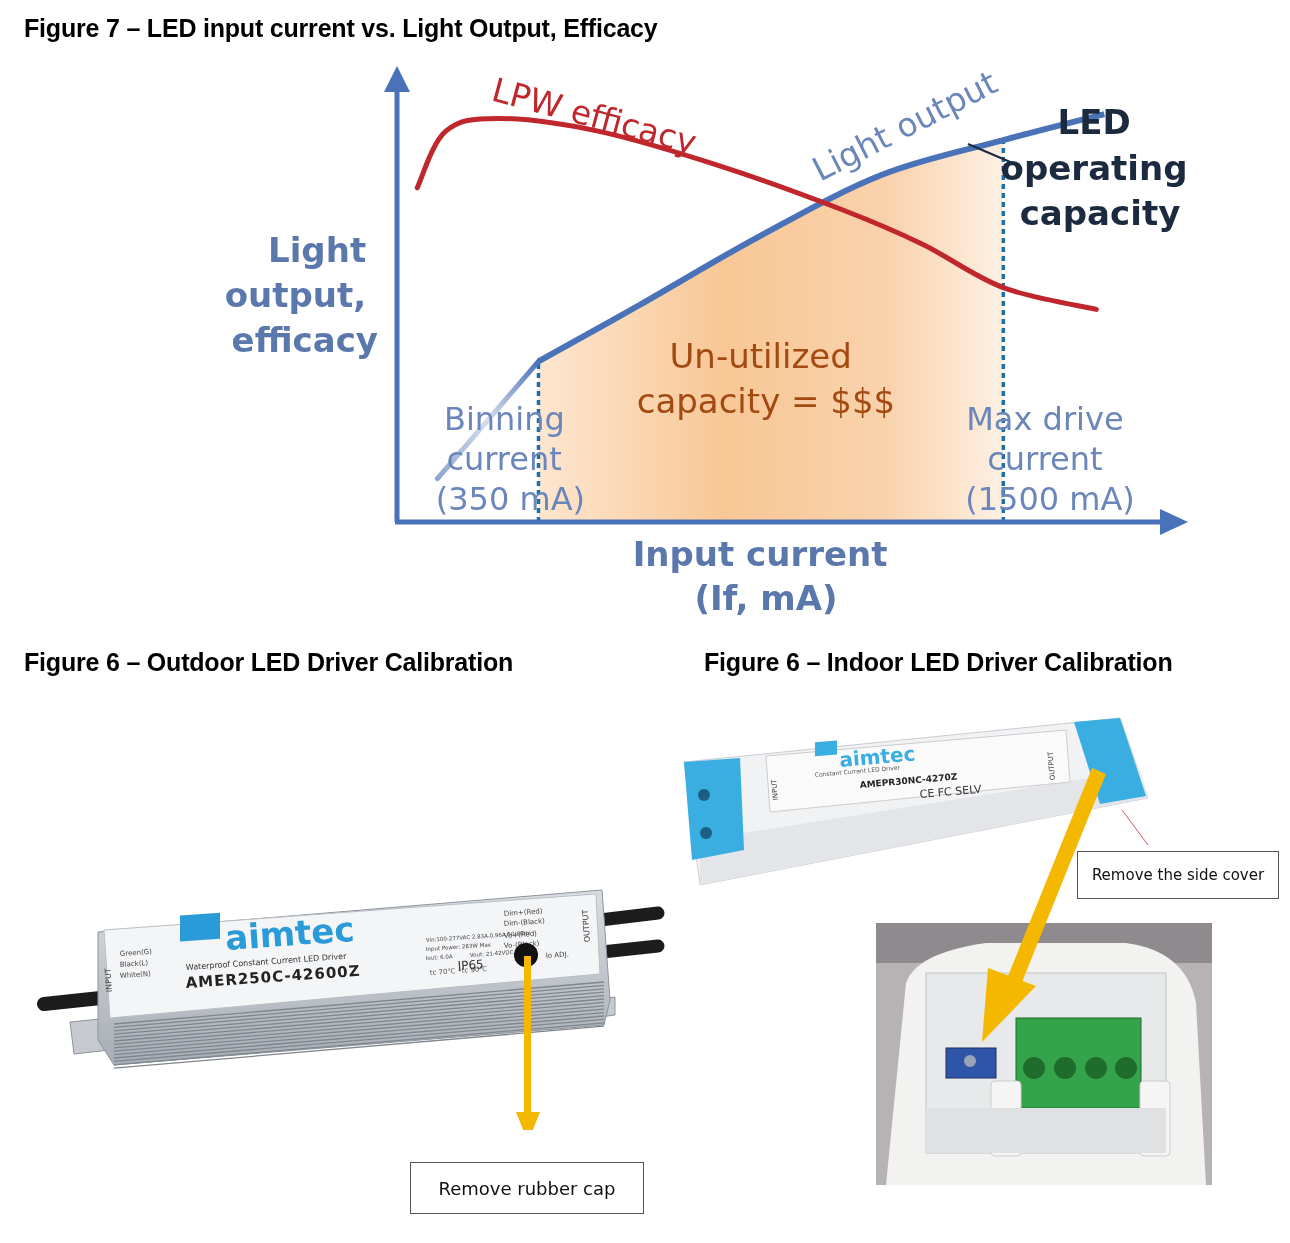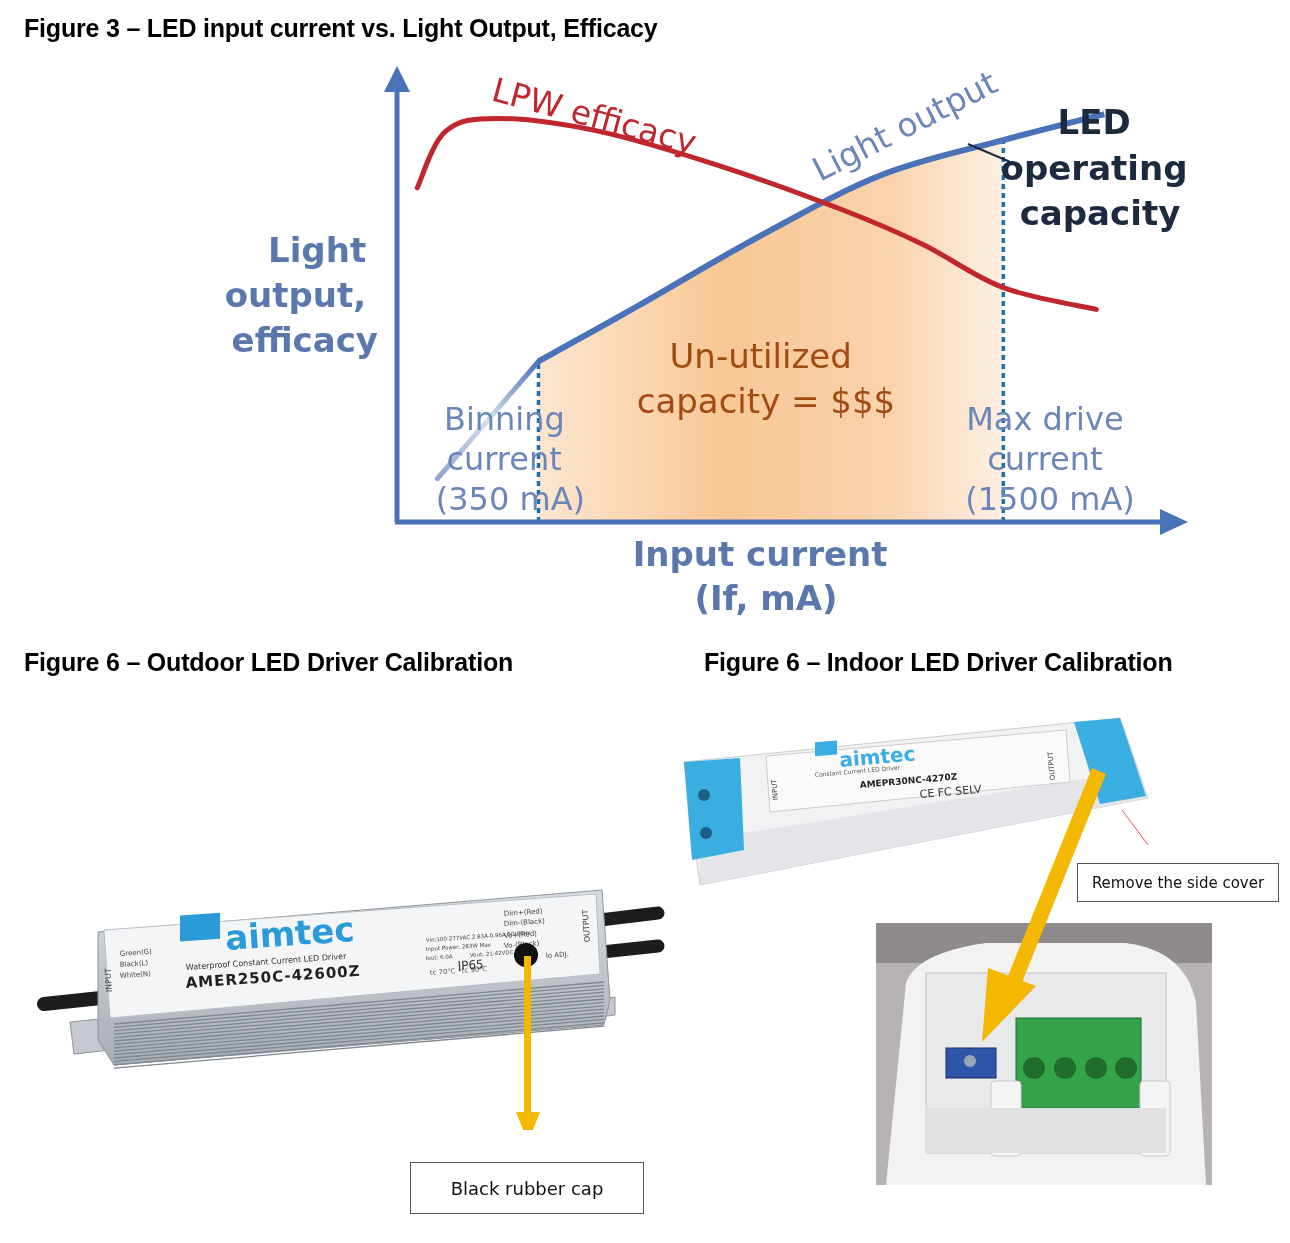--- a/index.html
+++ b/index.html
@@ -9,27 +9,27 @@
                font-weight: bold; font-size: 25px; letter-spacing: -0.2px; white-space: nowrap; }
   #fig1-title { left: 24px; top: 14px; }
   #fig2-title { left: 24px; top: 648px; }
   #fig3-title { left: 704px; top: 648px; }
   svg text { font-family: "DejaVu Sans", sans-serif; }
   .chart-svg { position: absolute; left: 0; top: 0; }
   .callout { position: absolute; background: #fff; border: 1.5px solid #555;
              font-family: "DejaVu Sans", sans-serif; color: #111; box-sizing: border-box;
              display: flex; align-items: center; justify-content: center; white-space: nowrap; }
   #callout-rubber { left: 410px; top: 1162px; width: 234px; height: 52px; font-size: 18px; }
-  #callout-side { left: 1077px; top: 851px; width: 202px; height: 39px; font-size: 15px; margin-top: 12px; }
+  #callout-side { left: 1077px; top: 851px; width: 202px; height: 48px; font-size: 15px; }
   .photo { position: absolute; }
 </style>
 </head>
 <body>
 
-<div class="fig-title" id="fig1-title">Figure 3 – LED input current vs. Light Output, Efficacy</div>
+<div class="fig-title" id="fig1-title">Figure 7 – LED input current vs. Light Output, Efficacy</div>
 <div class="fig-title" id="fig2-title">Figure 6 – Outdoor LED Driver Calibration</div>
 <div class="fig-title" id="fig3-title">Figure 6 – Indoor LED Driver Calibration</div>
 
 <svg class="chart-svg" id="chart" width="1290" height="640" viewBox="0 0 1290 640" xmlns="http://www.w3.org/2000/svg">
   <defs>
     <linearGradient id="shadeGrad" x1="0" y1="0" x2="1" y2="0">
       <stop offset="0" stop-color="#fde6d0"></stop>
       <stop offset="0.4" stop-color="#f8c795"></stop>
       <stop offset="0.75" stop-color="#f9d2ac"></stop>
       <stop offset="1" stop-color="#fdf0e3"></stop>
@@ -153,21 +153,21 @@
   <text x="474" y="58" font-size="7" fill="#444" transform="rotate(-4 474 58)">Vo+(Red)</text>
   <text x="474" y="68" font-size="7" fill="#444" transform="rotate(-4 474 68)">Vo-(Black)</text>
   <text x="560" y="62" font-size="8" fill="#333" transform="rotate(-94 560 62)">OUTPUT</text>
   <text x="516" y="78" font-size="7" fill="#444" transform="rotate(-4 516 78)">Io ADJ.</text>
   <text x="428" y="90" font-size="12" fill="#333" transform="rotate(-4 428 90)">IP65</text>
   <circle cx="496" cy="75" r="12" fill="#111"></circle>
 
   <rect x="494" y="76" width="7" height="165" fill="#f5b800"></rect>
   <polygon points="486,232 510,232 498,262" fill="#f5b800"></polygon>
 </svg>
-<div class="callout" id="callout-rubber">Black rubber cap</div>
+<div class="callout" id="callout-rubber">Remove rubber cap</div>
 
 <svg class="photo" style="left:670px; top:700px;" width="480" height="190" viewBox="0 0 480 190" xmlns="http://www.w3.org/2000/svg">
   <path d="M14 62 L450 18 L478 98 L30 185 Z" fill="#f1f2f4" stroke="#c8ccd1"></path>
   <path d="M30 140 L470 70 L478 98 L30 185 Z" fill="#e3e5e8"></path>
   <path d="M14 62 L70 58 L74 150 L22 160 Z" fill="#3aaee0"></path>
   <circle cx="34" cy="95" r="6" fill="#1c5f86"></circle>
     <circle cx="36" cy="133" r="6" fill="#1c5f86"></circle>
   <path d="M404 22 L450 18 L476 96 L430 104 Z" fill="#3aaee0"></path>
   <path d="M96 56 L396 30 L400 82 L100 112 Z" fill="#fafafa" stroke="#ccc"></path>
   <rect x="145" y="55" width="22" height="14" fill="#3aaee0" transform="skewY(-5)"></rect>

